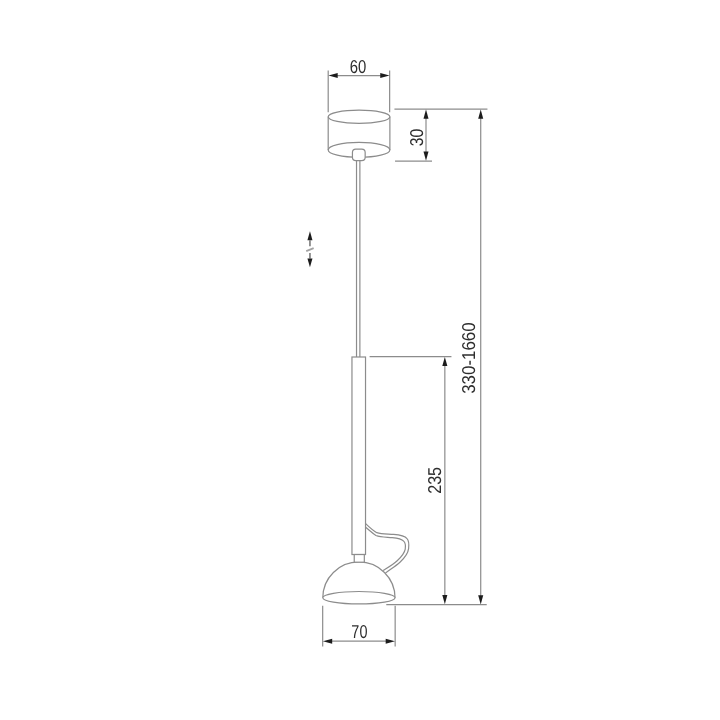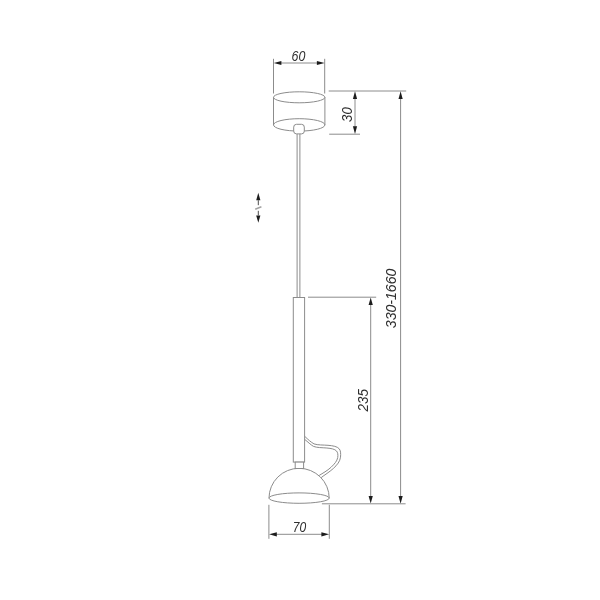--- a/index.html
+++ b/index.html
@@ -1,17 +1,17 @@
 <!DOCTYPE html>
 <html><head>
 <meta charset="utf-8">
 <style>
 html,body{margin:0;padding:0;background:#ffffff;overflow:hidden;}
 svg{display:block;}
-.page{width:600px;height:600px;position:relative;font-family:"Liberation Sans",sans-serif;font-style:italic;}
+.page{width:600px;height:600px;position:relative;font-family:"Liberation Sans",sans-serif;}
 text{font-family:"Liberation Sans",sans-serif;fill:#2e2e2e;}
 </style>
 </head>
 <body>
 <div class="page">
 <svg width="600" height="600" viewBox="0 0 600 600">
 <g stroke="#8c8c8c" stroke-width="1" fill="none">
 
 <line x1="273.5" y1="58.8" x2="273.5" y2="93.5"></line>
 

